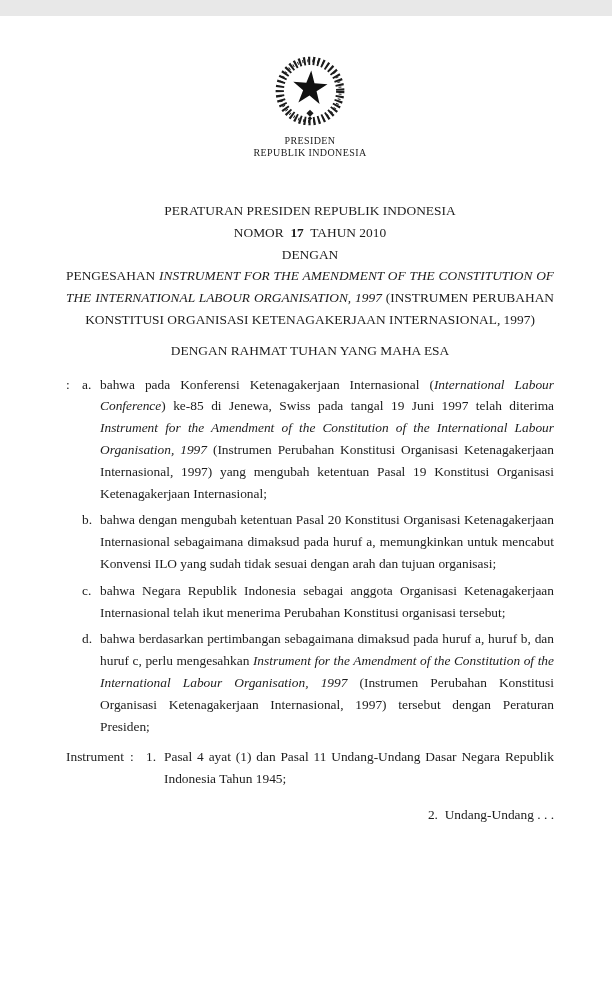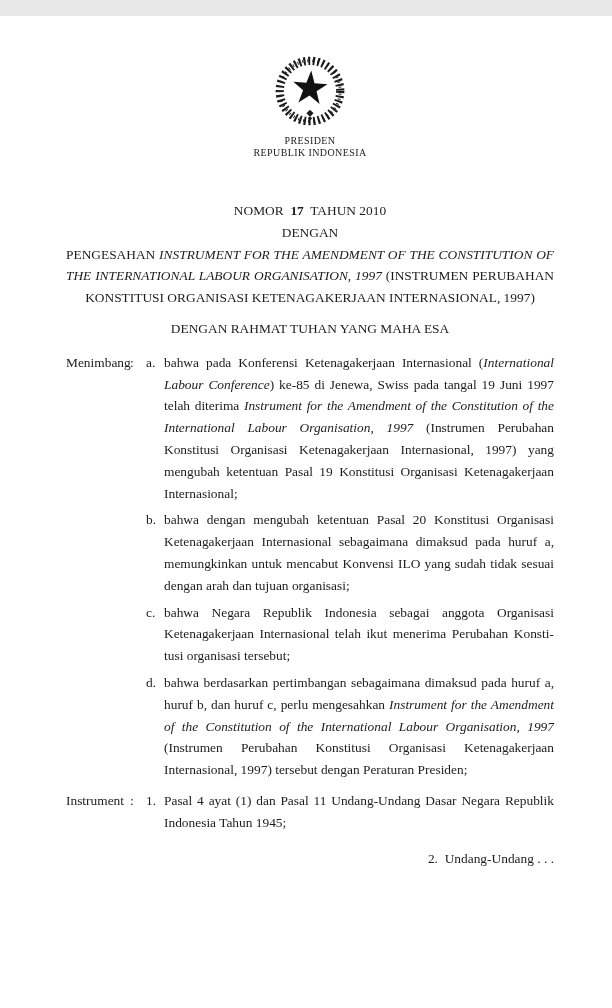--- a/index.html
+++ b/index.html
@@ -72,28 +72,28 @@
         <rect x="-2.6" y="20.2" width="5.2" height="5.2" fill="#1c1c1c" transform="rotate(45 0 22.8)"></rect>
         <rect x="-1.6" y="26.5" width="3.2" height="3.2" fill="#1c1c1c" transform="rotate(45 0 28.1)"></rect>
       </svg>
       <div class="letterhead-text">
         <div>PRESIDEN</div>
         <div>REPUBLIK INDONESIA</div>
       </div>
     </div>
 
     <div class="title-block">
+      <div class="title-line">PERATURAN PRESIDEN REPUBLIK INDONESIA</div>
       <div class="title-line"><span>NOMOR&nbsp; </span><span class="bd">17</span><span>&nbsp; TAHUN 2010</span></div>
       <div class="title-line">DENGAN</div>
       <div class="title-subject"><span>PENGESAHAN </span><span class="it">INSTRUMENT FOR THE AMENDMENT OF THE CONSTITUTION OF THE INTERNATIONAL LABOUR ORGANISATION, 1997</span><span> (INSTRUMEN PERUBAHAN KONSTITUSI ORGANISASI KETENAGAKERJAAN INTERNASIONAL, 1997)</span></div>
       <div class="invocation-1">DENGAN RAHMAT TUHAN YANG MAHA ESA</div>
     </div>
 
     <div class="clause">
-      <div class="clause-label">Menimbang</div>
       <div class="clause-colon">:</div>
       <div class="clause-items">
         <div class="clause-item">
           <div class="item-marker">a.</div>
           <div class="item-text"><span>bahwa pada Konferensi Ketenagakerjaan Internasional (</span><span class="it">International Labour Conference</span><span>) ke-85 di Jenewa, Swiss pada tangal 19 Juni 1997 telah diterima </span><span class="it">Instrument for the Amendment of the Constitution of the International Labour Organisation, 1997</span><span> (Instrumen Perubahan Konstitusi Organisasi Ketenagakerjaan Internasional, 1997) yang mengubah ketentuan Pasal 19 Konstitusi Organisasi Ketenagakerjaan Internasional;</span></div>
         </div>
         <div class="clause-item">
           <div class="item-marker">b.</div>
           <div class="item-text"><span>bahwa dengan mengubah ketentuan Pasal 20 Konstitusi Organisasi Ketenagakerjaan Internasional sebagaimana dimaksud pada huruf a, memungkinkan untuk mencabut Konvensi ILO yang sudah tidak sesuai dengan arah dan tujuan organisasi;</span></div>
         </div>

